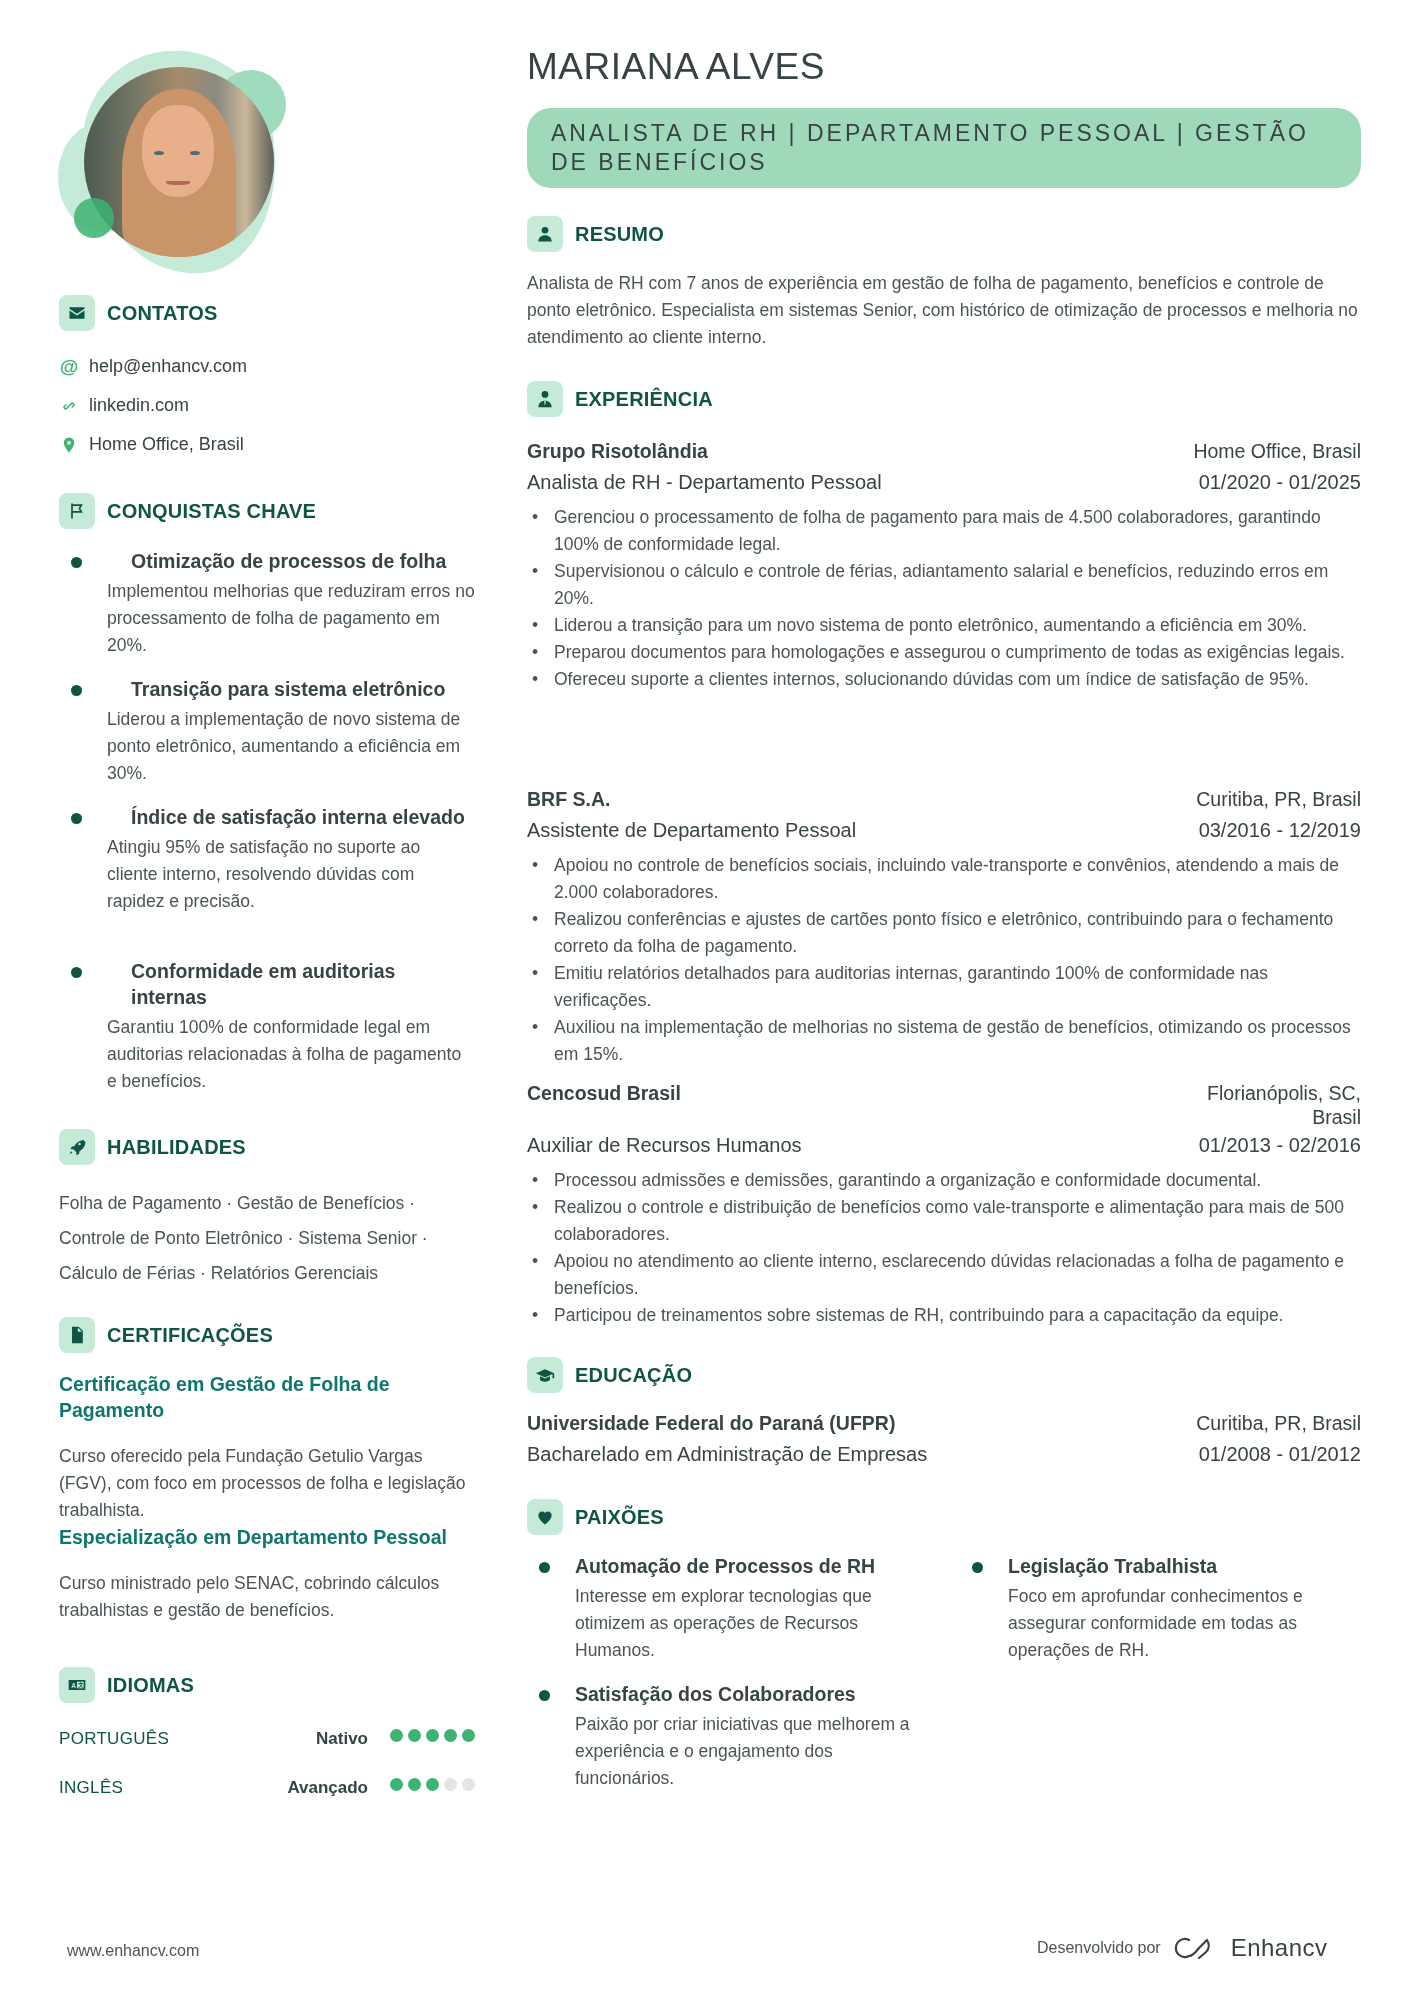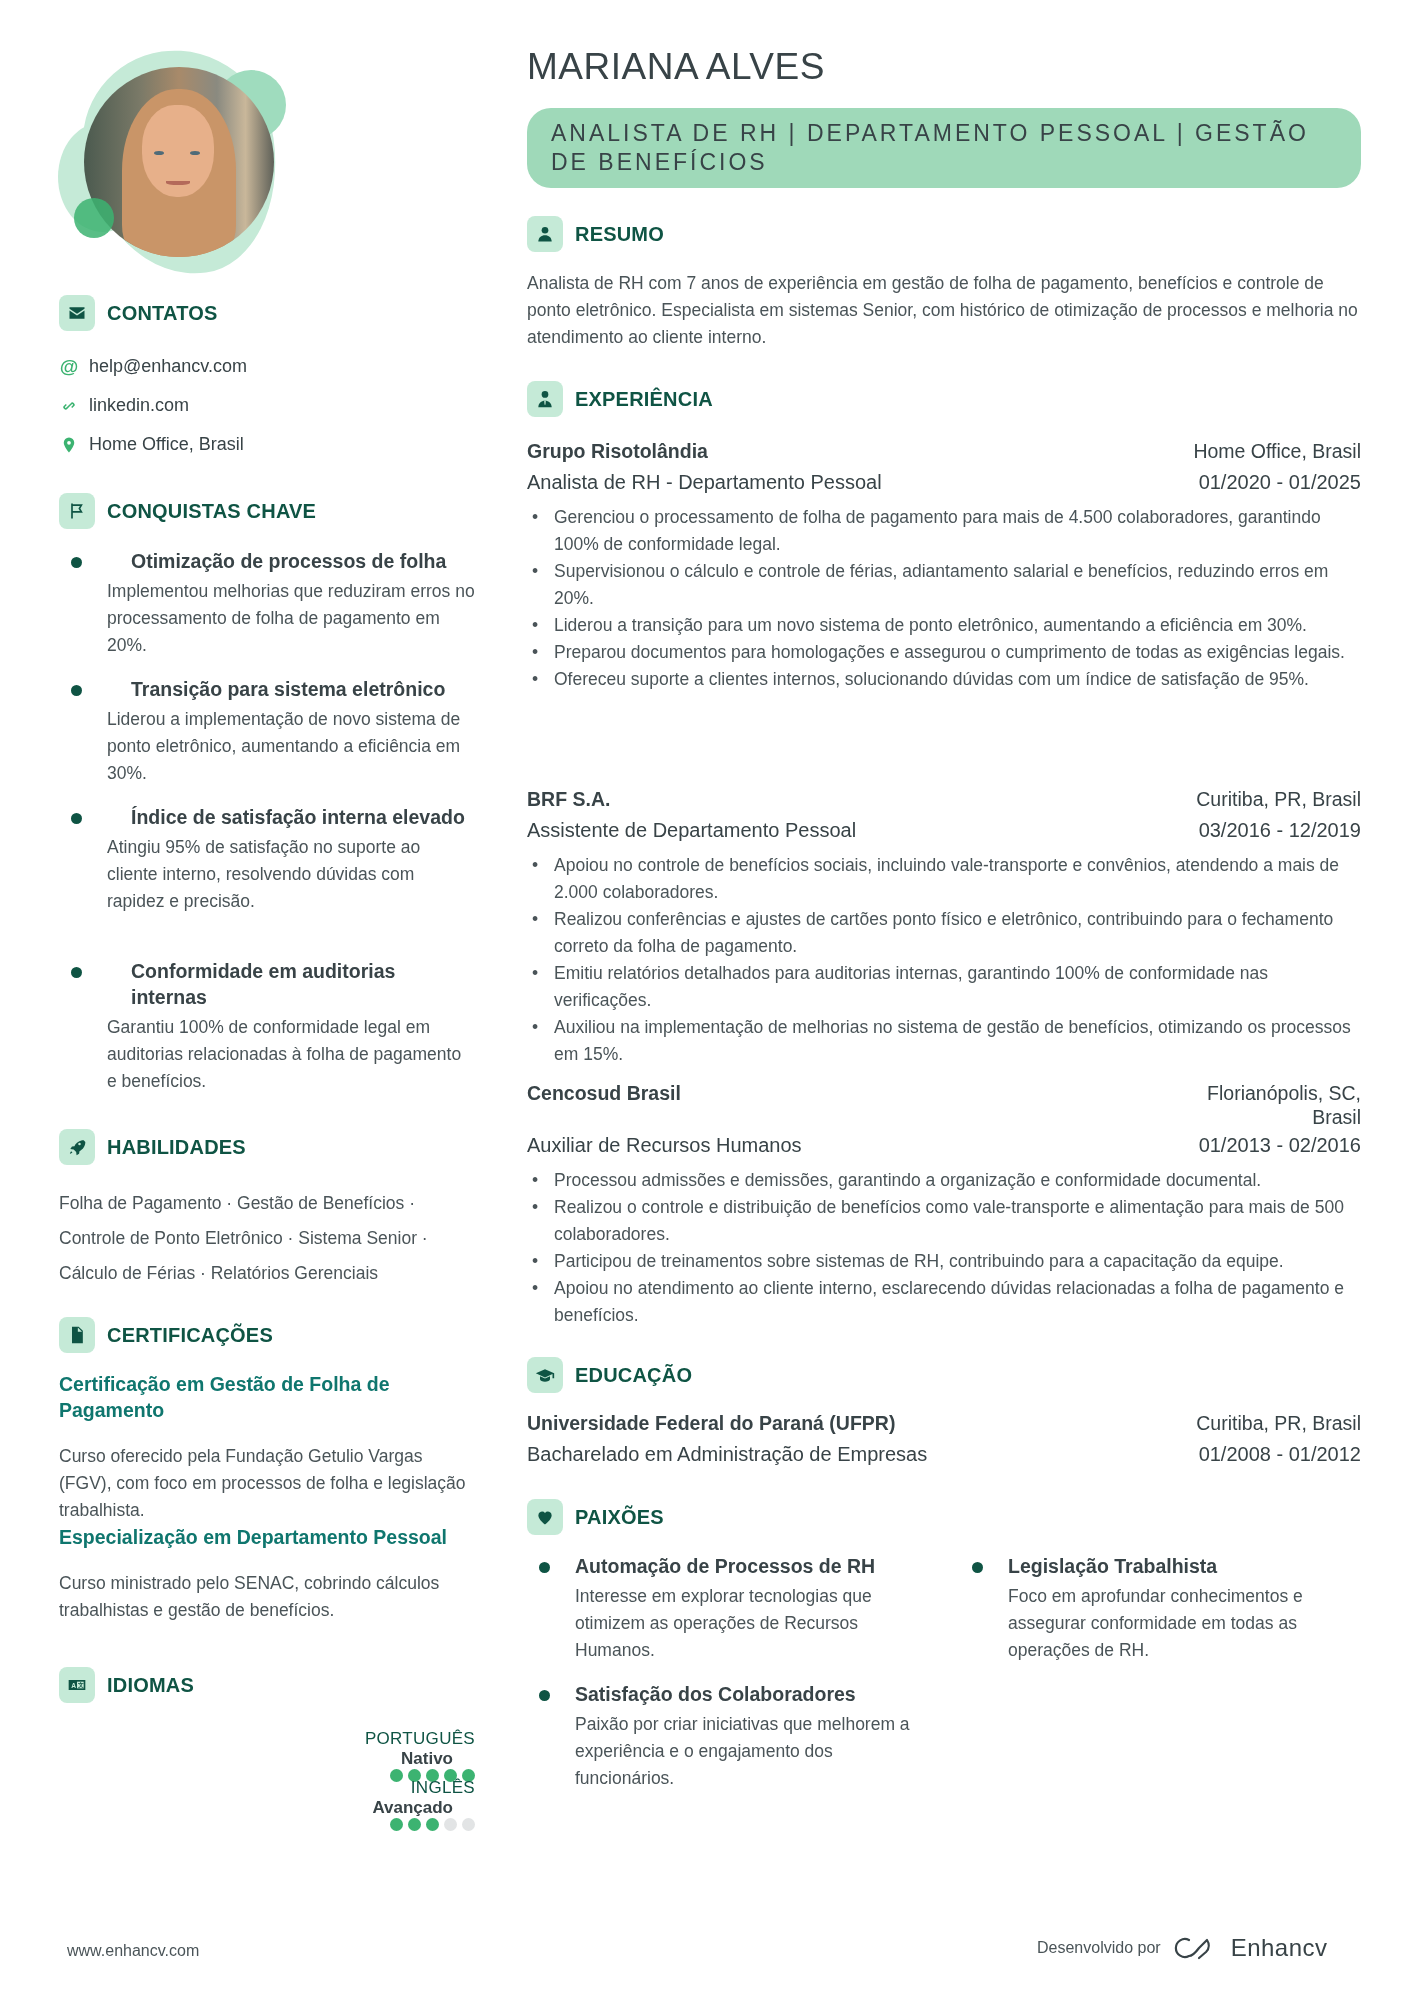--- a/index.html
+++ b/index.html
@@ -37,21 +37,21 @@
   .ach .dot { position: absolute; left: 12px; top: 9px; width: 11px; height: 11px; border-radius: 50%; background: #0f5444; }
   .ach .ttl { margin-left: 72px; font-size: 19.5px; font-weight: bold; color: #384347; line-height: 26px; }
   .ach .desc { margin-left: 48px; font-size: 17.5px; color: #4a5458; line-height: 27px; margin-top: 4px; }
 
   .skills { position: absolute; left: 59px; top: 1186px; width: 416px; font-size: 17.5px; color: #4a5458; line-height: 35px; }
 
   .cert { position: absolute; left: 59px; width: 416px; }
   .cert .ttl { font-size: 19.5px; font-weight: bold; color: #0f766e; line-height: 26px; }
   .cert .desc { font-size: 17.5px; color: #4a5458; line-height: 27px; margin-top: 20px; }
 
-  .lang { position: absolute; left: 59px; width: 416px; height: 24px; font-size: 17px; display: flex; align-items: flex-end; flex-direction: column; }
+  .lang { position: absolute; left: 59px; width: 416px; height: 24px; font-size: 17px; display: flex; align-items: flex-start; }
   .lang .ln { color: #0f5444; letter-spacing: 0.3px; flex: 1; }
   .lang .lv { font-weight: bold; color: #384347; margin-right: 22px; }
   .lang .dots { display: flex; gap: 5px; }
   .lang .d { width: 13px; height: 13px; border-radius: 50%; background: #3cb371; }
   .lang .d.off { background: #e2e4e5; }
 
   .summary { position: absolute; left: 527px; top: 270px; width: 834px; font-size: 17.5px; color: #4a5458; line-height: 27px; }
 
   .job { position: absolute; left: 527px; width: 834px; }
   .row { display: flex; justify-content: space-between; align-items: flex-start; }
@@ -276,22 +276,22 @@
     <span class="company">Cencosud Brasil</span>
     <span class="loc" style="width:180px;padding-top:3px">Florianópolis, SC, Brasil</span>
   </div>
   <div class="row">
     <span class="role">Auxiliar de Recursos Humanos</span>
     <span class="date">01/2013 - 02/2016</span>
   </div>
   <ul class="bul">
     <li>Processou admissões e demissões, garantindo a organização e conformidade documental.</li>
     <li>Realizou o controle e distribuição de benefícios como vale-transporte e alimentação para mais de 500 colaboradores.</li>
+    <li>Apoiou no atendimento ao cliente interno, esclarecendo dúvidas relacionadas a folha de pagamento e benefícios.</li>
     <li>Participou de treinamentos sobre sistemas de RH, contribuindo para a capacitação da equipe.</li>
-    <li>Apoiou no atendimento ao cliente interno, esclarecendo dúvidas relacionadas a folha de pagamento e benefícios.</li>
   </ul>
 </div>
 
 <div class="sec-head" style="left:527px;top:1357px">
   <div class="sec-icon">
     <svg viewBox="0 0 24 24">
         <path d="M12 5 1 10l11 5 9-4.1V16h2v-6z"></path>
         <path d="M6 13.5V17c0 1.5 3 3 6 3s6-1.5 6-3v-3.5l-6 2.7z"></path>
       </svg>
   </div>

